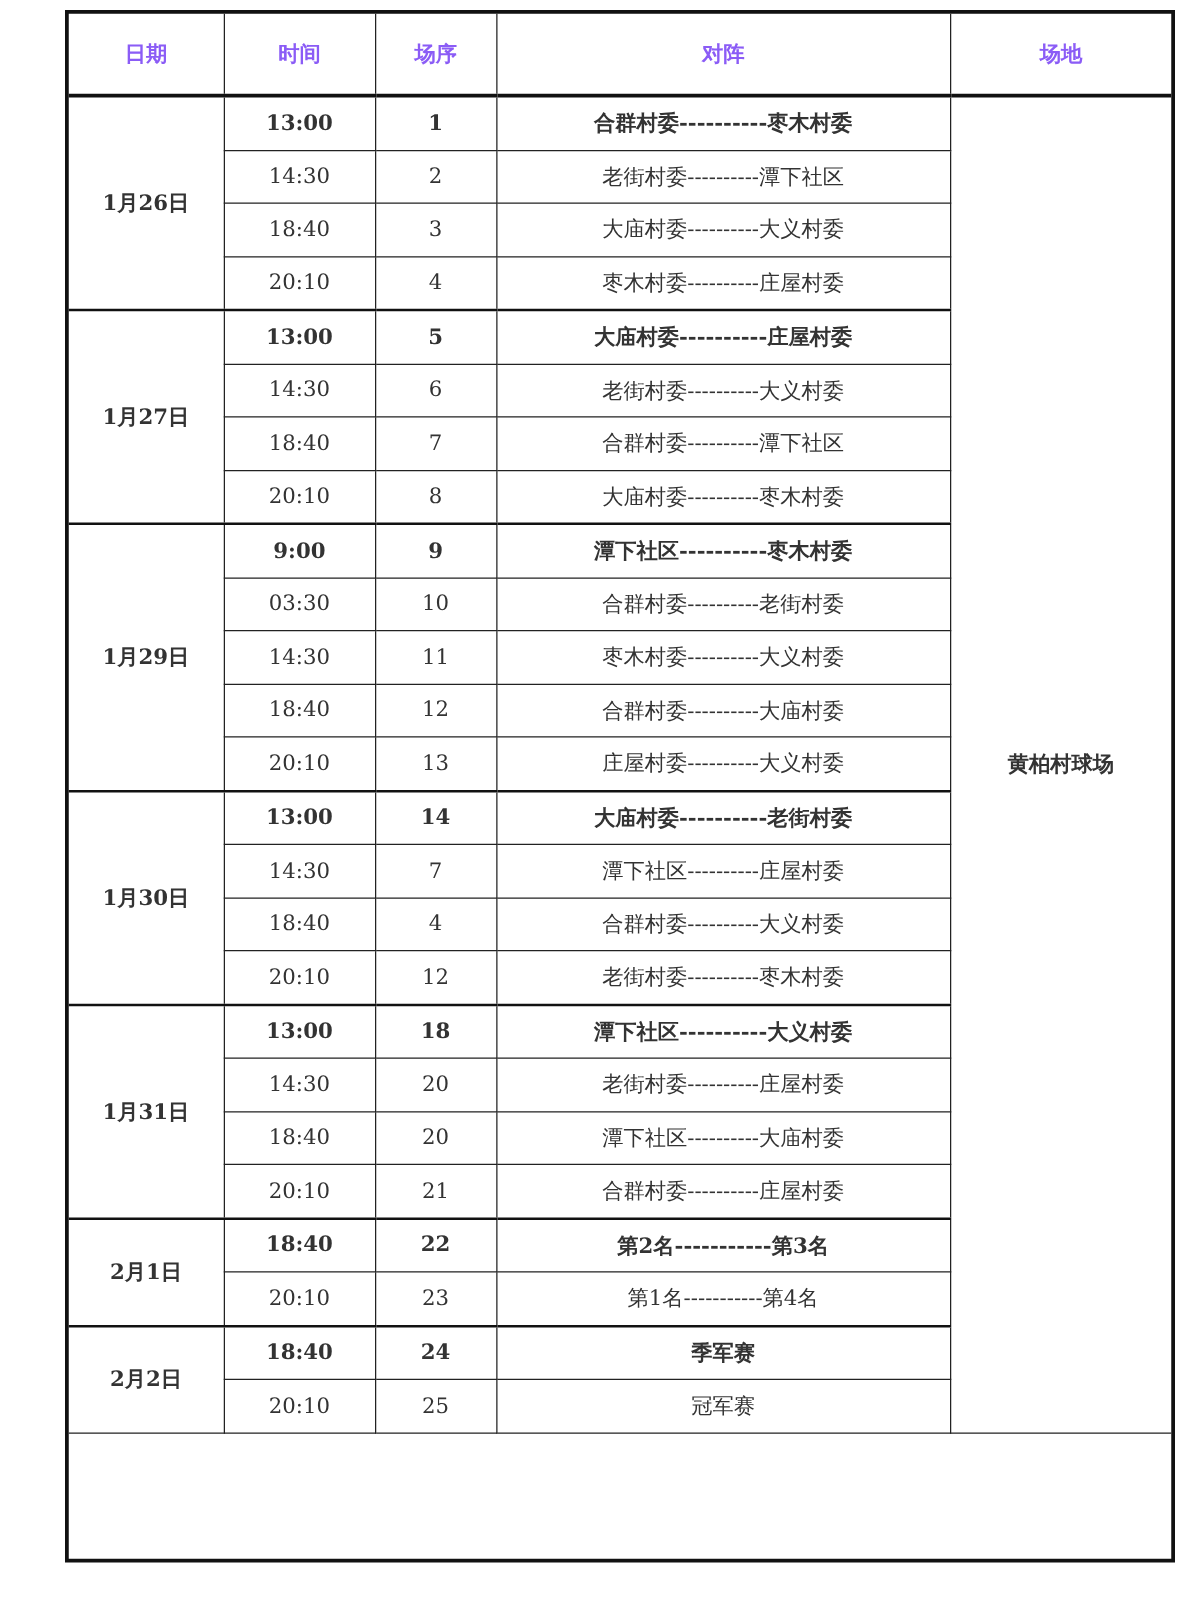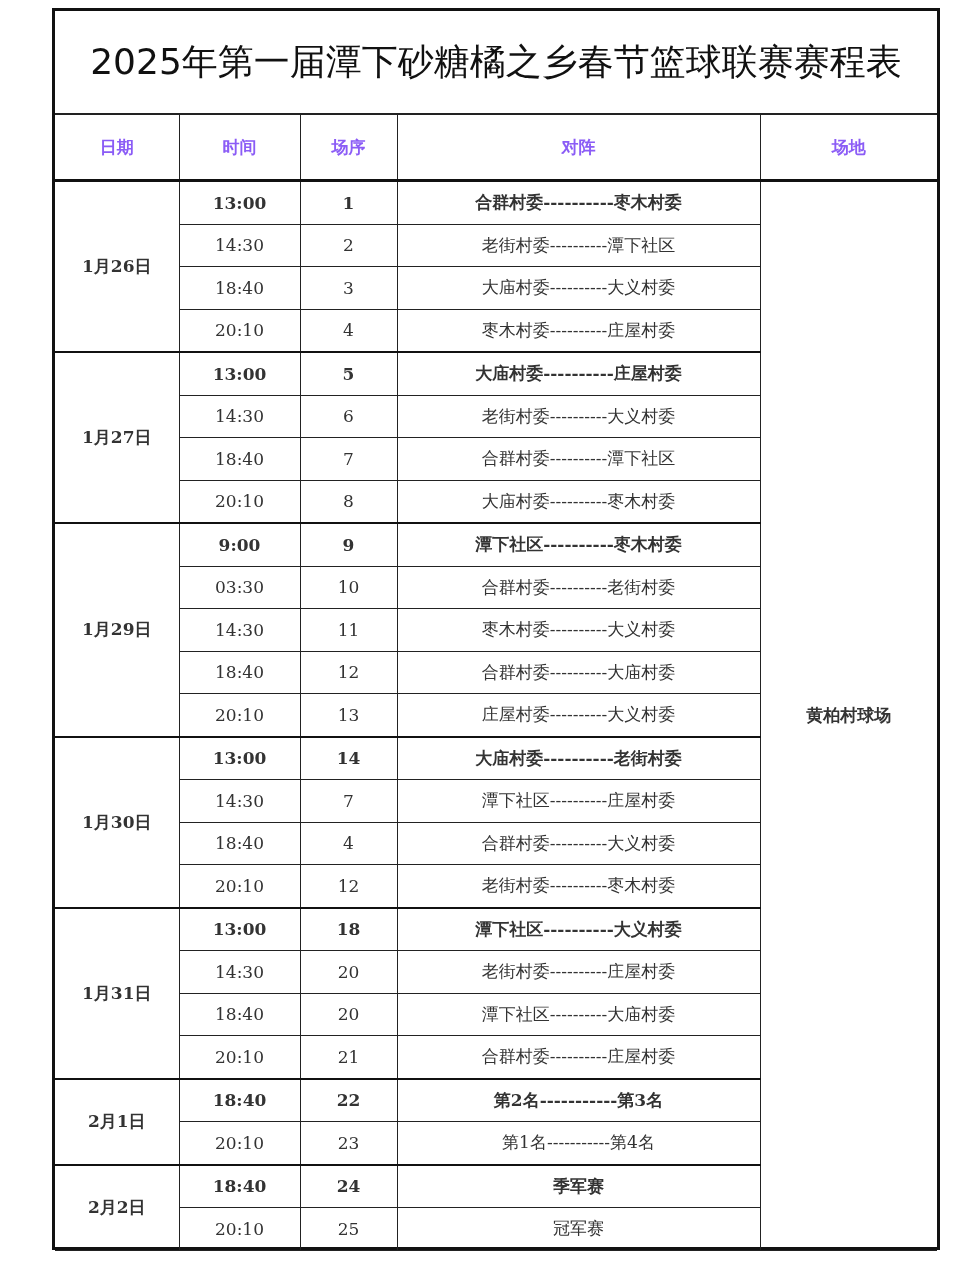--- a/index.html
+++ b/index.html
@@ -21,21 +21,20 @@
   .c-match { width:363px; } .c-venue { width:auto; }
   td.venue { border-top:none;text-align:center; }
   table tr:first-child th { border-top:none; }
   table tr th:first-child, table tr td:first-child { border-left:none; }
   table tr th:last-child, table tr td:last-child { border-right:none; }
 </style>
 </head>
 <body>
 
 <div class="sheet">
-  <div class="title">2025年第一届潭下砂糖橘之乡春节篮球联赛赛程表</div>
   <table>
     <colgroup>
       <col class="c-date">
         <col class="c-time">
         <col class="c-no">
         <col class="c-match">
         <col class="c-venue">
     </colgroup>
     <tbody id="tbody">
       <tr class="head">

